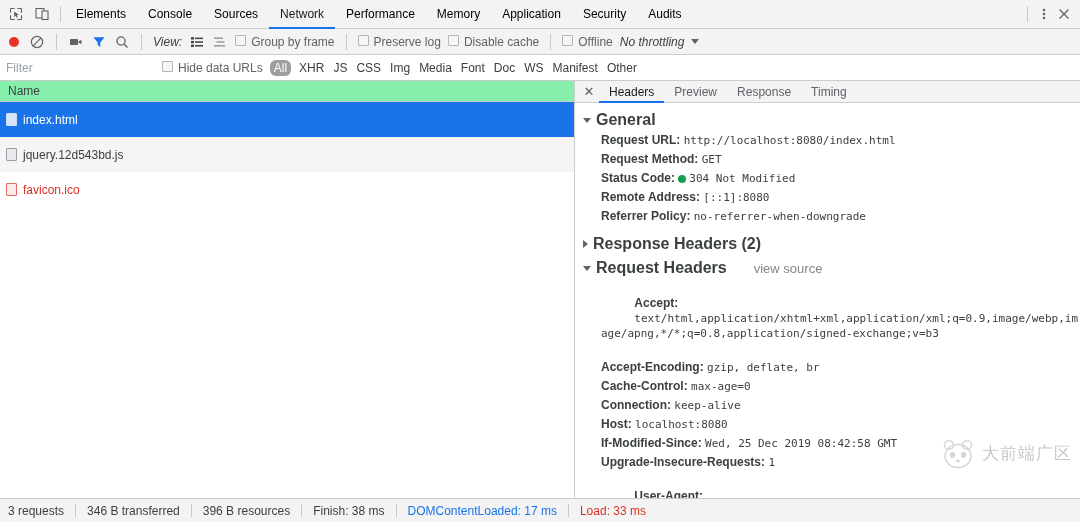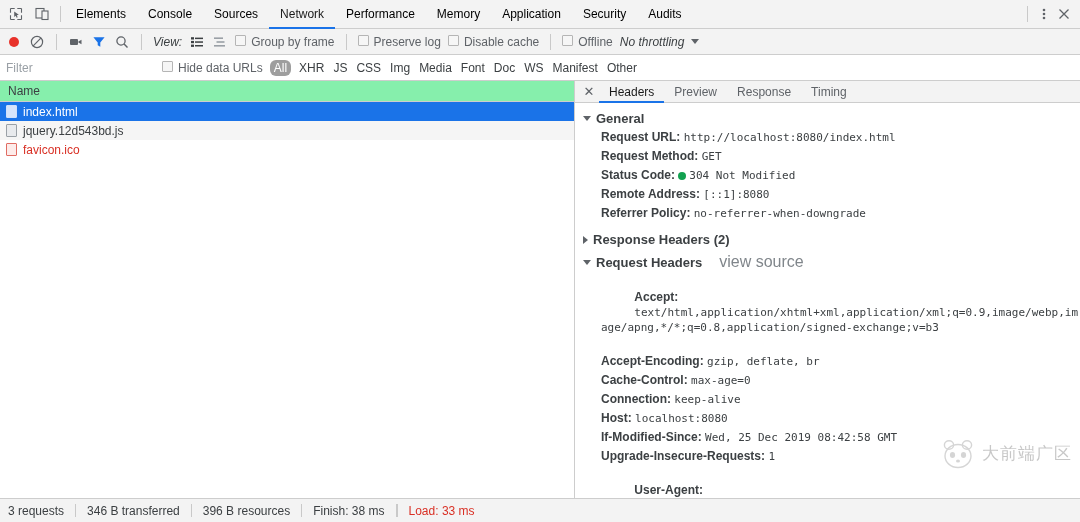--- a/index.html
+++ b/index.html
@@ -76,21 +76,21 @@
   .body { flex: 1; display: flex; min-height: 0; }
   .left { width: 575px; min-width: 575px; display: flex; flex-direction: column;
           border-right: 1px solid #cdcdcd; background: #fff; }
   .lhead {
     height: 21px; min-height: 21px; background: #86efac;
     border-bottom: 1px solid #cdcdcd; display: flex; align-items: center;
     padding-left: 8px; font-size: 12px; color: #3c4043;
   }
   .rows { flex: 1; overflow: hidden; }
   .row {
-    height: 19px; display: flex; align-items: center; gap: 6px;
+    height: 35px; display: flex; align-items: center; gap: 6px;
     padding-left: 6px; font-size: 12px; cursor: pointer;
   }
   .row.alt { background: #f5f5f5; }
   .row.sel { background: #1a73e8; color: #ffffff; }
   .row.err { color: #d93025; }
   .fico {
     width: 11px; height: 13px; border: 1px solid #9aa0a6;
     background: #e8eaed; flex: none; border-radius: 1px;
   }
   .fico.redico { border-color: #e06c63; background: #fdecea; }
@@ -112,22 +112,22 @@
     position: relative; top: 1px;
   }
   .rtab.active { color: #1a1a1a; border-bottom-color: #1a73e8; }
   .rbody { flex: 1; overflow: hidden; padding: 6px 0 0 0; position: relative; }
 
   .sec { display: flex; align-items: center; gap: 5px; padding: 2px 0 2px 8px; cursor: pointer; }
   .tri-dn { width: 0; height: 0; border-left: 4px solid transparent; border-right: 4px solid transparent;
             border-top: 5px solid #5f6368; flex: none; }
   .tri-rt { width: 0; height: 0; border-top: 4px solid transparent; border-bottom: 4px solid transparent;
             border-left: 5px solid #5f6368; flex: none; }
-  .sec-title { font-weight: bold; font-size: 13px; color: #3c4043; }
-  .viewsrc { color: #80868b; font-size: 16px; margin-left: 12px; cursor: pointer; }
+  .sec-title { font-weight: bold; font-size: 16px; color: #3c4043; }
+  .viewsrc { color: #80868b; font-size: 13px; margin-left: 22px; cursor: pointer; }
 
   .kv { padding: 2px 0 2px 26px; line-height: 15px; font-size: 12px; white-space: pre-wrap;
         word-break: break-all; }
   .k { font-weight: bold; color: #3c4043; }
   .v { font-family: "DejaVu Sans Mono", monospace; font-size: 11px; color: #3c4043; }
   .dot {
     width: 8px; height: 8px; border-radius: 50%; background: #12a150;
     display: inline-block; vertical-align: -1px; margin-right: 3px;
   }
   .nowrap { white-space: nowrap; overflow: hidden; }
@@ -439,17 +439,18 @@
 
   <div class="statusbar">
     <span class="st">3 requests</span>
     <span class="ssep"></span>
     <span class="st">346 B transferred</span>
     <span class="ssep"></span>
     <span class="st">396 B resources</span>
     <span class="ssep"></span>
     <span class="st">Finish: 38 ms</span>
     <span class="ssep"></span>
+    <span class="st blue">DOMContentLoaded: 17 ms</span>
     <span class="ssep"></span>
     <span class="st red">Load: 33 ms</span>
   </div>
 
 </div>
 
 </body></html>

